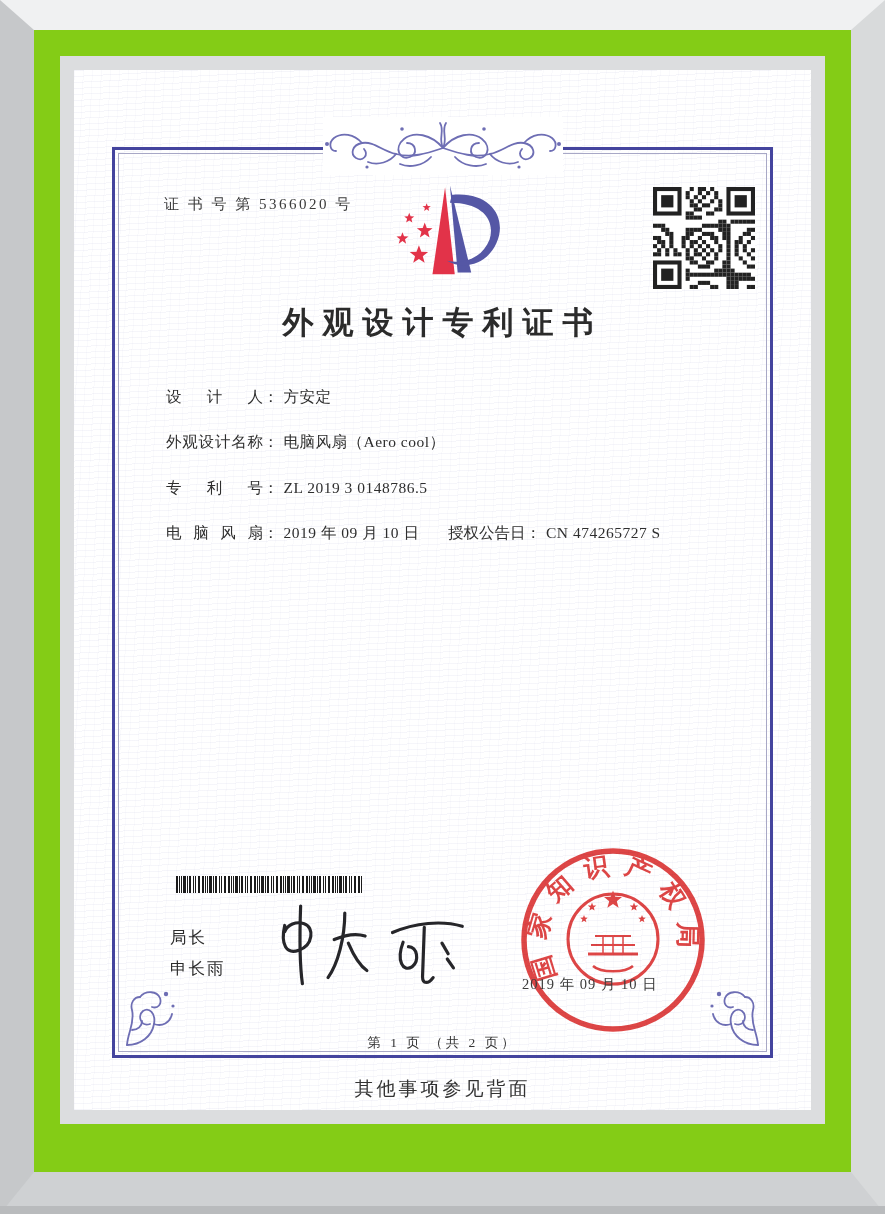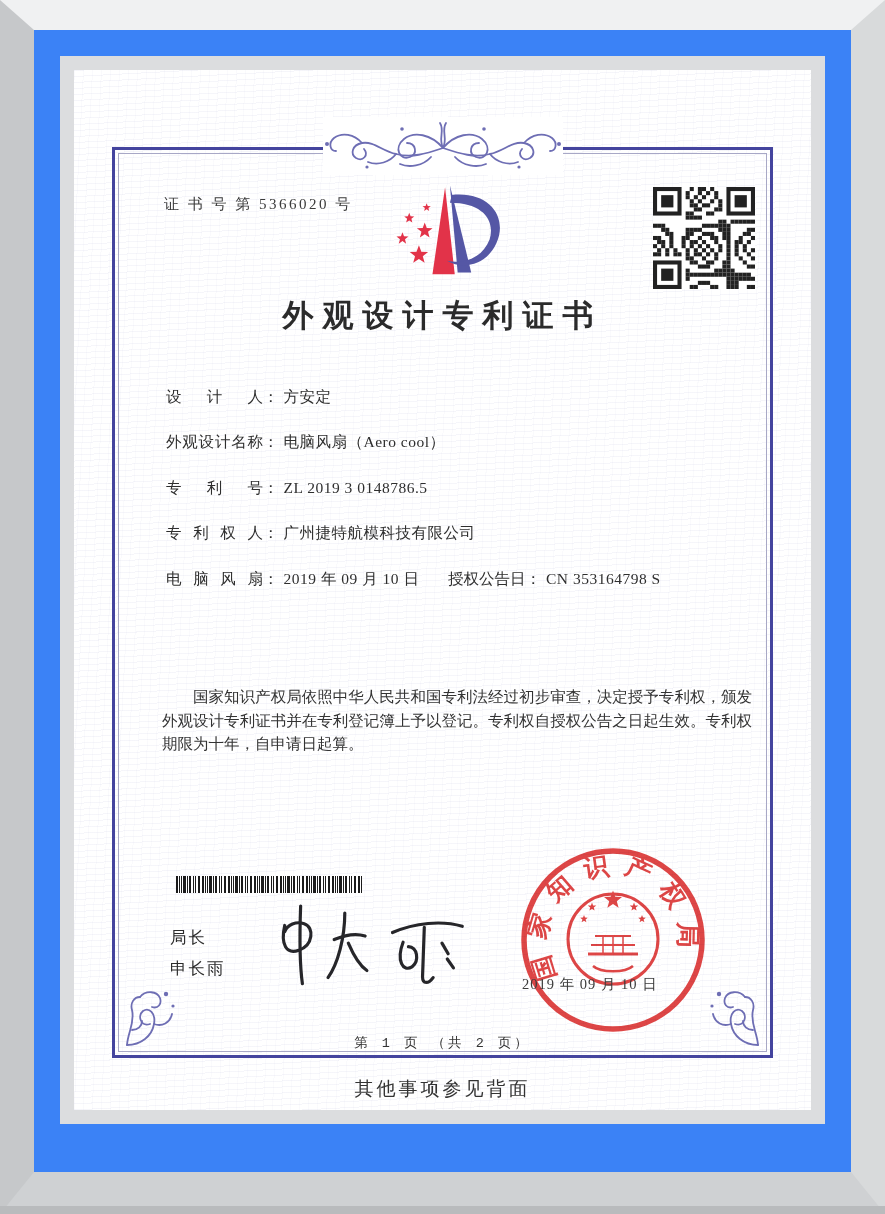--- a/index.html
+++ b/index.html
@@ -8,21 +8,21 @@
     background:#e3e5e6;
     font-family:"Liberation Serif","DejaVu Serif",serif;
     color:#2e2e2e;
   }
   
   .frame{
     position:absolute;inset:0;box-sizing:border-box;
     border-style:solid;
     border-width:30px 34px 42px 34px;
     border-color:#f0f1f2 #d8dadb #cfd1d3 #c6c8ca;
-    background:#3b82f6;
+    background:#84cc16;
   }
   .frame::after{content:"";position:absolute;left:-34px;right:-34px;bottom:-42px;height:8px;background:#b9bbbd;}
   .mat{
     position:absolute;inset:26px 26px 48px 26px;
     border:14px solid #dcdddf;background:#fff;
     box-shadow:inset 0 0 8px rgba(0,0,0,.07);
   }
   
   .paper{
     position:absolute;inset:0;overflow:hidden;background:#fff;
@@ -41,21 +41,21 @@
   }
   .corner-flourish{position:absolute;bottom:5px;width:56px;height:64px;z-index:2;}
   .corner-flourish.left{left:6px;}
   .corner-flourish.right{right:6px;}
   .corner-flourish.right svg{transform:scaleX(-1);}
   
   .cert-no{position:absolute;left:90px;top:125px;font-size:15px;letter-spacing:2.5px;color:#3a3a3a;}
   .logo{position:absolute;left:312px;top:111px;width:122px;height:115px;}
   .qr{position:absolute;left:579px;top:117px;width:102px;height:102px;}
   .title{
-    position:absolute;left:0;right:0;top:224px;margin:1px;
+    position:absolute;left:0;right:0;top:224px;margin:8px;
     text-align:center;font-size:31px;font-weight:bold;letter-spacing:9px;color:#2b2b2b;
   }
   
   .fields{position:absolute;left:92px;top:316px;width:600px;font-size:15.5px;}
   .f-row{position:relative;height:45.4px;line-height:21px;}
   .f-label{display:inline-block;width:97px;text-align:justify;text-align-last:justify;vertical-align:top;}
   .f-colon{display:inline-block;vertical-align:top;}
   .f-value{margin-left:5px;letter-spacing:.5px;vertical-align:top;}
   .f-pair2{position:absolute;left:282px;top:0;}
   
@@ -64,21 +64,21 @@
     font-size:15.5px;line-height:23.6px;text-align:justify;color:#333;
   }
   .body-text p{margin:0;text-indent:2em;}
   
   .barcode{position:absolute;left:102px;top:806px;width:186px;height:17px;overflow:hidden;white-space:nowrap;font-size:0;background:#fff;}
   .barcode span{display:inline-block;height:17px;background:var(--bar,#1b1b1b);vertical-align:top;}
   .director{position:absolute;left:96px;top:852px;font-size:16.5px;line-height:31px;letter-spacing:2px;color:#2c2c2c;}
   .signature{position:absolute;left:186px;top:818px;width:212px;height:112px;}
   .seal{position:absolute;left:441px;top:772px;width:196px;height:196px;opacity:.88;mix-blend-mode:multiply;}
   .seal-date{position:absolute;left:448px;top:905px;width:178px;font-size:14.5px;letter-spacing:1px;color:#3b3b3b;z-index:4;}
-  .page-footer{position:absolute;left:0;right:0;top:964px;text-align:center;font-size:13.5px;letter-spacing:3px;color:#333;font-family:Liberation Mono, monospace;}
+  .page-footer{position:absolute;left:0;right:0;top:964px;text-align:center;font-size:13.5px;letter-spacing:3px;color:#333;}
   .back-note{position:absolute;left:0;right:0;top:1006px;text-align:center;font-size:19px;letter-spacing:3px;color:#333;}
   svg{display:block;width:100%;height:100%;}
   .orn-stroke{stroke:var(--flourish,#6e6eb4);fill:none;stroke-width:1.8;stroke-linecap:round;}
   .orn-fill{fill:var(--flourish,#6e6eb4);stroke:none;}
   .seal-col{stroke:var(--seal,#da2c2c);}
   .seal-fillcol{fill:var(--seal,#da2c2c);}
   .seal-text{fill:var(--seal,#da2c2c);font-family:"Liberation Serif","DejaVu Serif",serif;font-weight:bold;}
   .sig-stroke{stroke:#26262a;fill:none;stroke-width:3.6;stroke-linecap:round;stroke-linejoin:round;}
 </style>
 </head>
@@ -367,26 +367,24 @@
             <rect x="24" y="24" width="1" height="1" fill="#222"></rect>
           </svg>
         </div>
 
       <h1 class="title">外观设计专利证书</h1>
 
       <div class="fields" id="fields">
           <div class="f-row"><span class="f-label">设　计　人</span><span class="f-colon">：</span><span class="f-value">方安定</span></div>
           <div class="f-row"><span class="f-label">外观设计名称</span><span class="f-colon">：</span><span class="f-value">电脑风扇（Aero cool）</span></div>
           <div class="f-row"><span class="f-label">专　利　号</span><span class="f-colon">：</span><span class="f-value">ZL 2019 3 0148786.5</span></div>
-          <div class="f-row"><span class="f-label">专 利 权 人</span><span class="f-colon">：</span><span class="f-value">广州捷特航模科技有限公司</span></div>
-          <div class="f-row"><span class="f-label">电脑风扇</span><span class="f-colon">：</span><span class="f-value">2019 年 09 月 10 日</span><span class="f-pair2"><span class="f-label2">授权公告日</span><span class="f-colon">：</span><span class="f-value">CN 353164798 S</span></span></div>
+          <div class="f-row"><span class="f-label">电脑风扇</span><span class="f-colon">：</span><span class="f-value">2019 年 09 月 10 日</span><span class="f-pair2"><span class="f-label2">授权公告日</span><span class="f-colon">：</span><span class="f-value">CN 474265727 S</span></span></div>
         </div>
 
       <div class="body-text" id="body-text">
-          <p>国家知识产权局依照中华人民共和国专利法经过初步审查，决定授予专利权，颁发外观设计专利证书并在专利登记簿上予以登记。专利权自授权公告之日起生效。专利权期限为十年，自申请日起算。</p>
         </div>
 
       <div class="barcode" id="barcode"><span style="width: 2px; margin-right: 1px;"></span><span style="width: 1px; margin-right: 1px;"></span><span style="width: 1px; margin-right: 1px;"></span><span style="width: 3px; margin-right: 1px;"></span><span style="width: 1px; margin-right: 1px;"></span><span style="width: 2px; margin-right: 2px;"></span><span style="width: 1px; margin-right: 1px;"></span><span style="width: 1px; margin-right: 2px;"></span><span style="width: 2px; margin-right: 2px;"></span><span style="width: 2px; margin-right: 1px;"></span><span style="width: 1px; margin-right: 1px;"></span><span style="width: 1px; margin-right: 1px;"></span><span style="width: 3px; margin-right: 1px;"></span><span style="width: 1px; margin-right: 1px;"></span><span style="width: 2px; margin-right: 2px;"></span><span style="width: 1px; margin-right: 1px;"></span><span style="width: 1px; margin-right: 2px;"></span><span style="width: 2px; margin-right: 2px;"></span><span style="width: 2px; margin-right: 1px;"></span><span style="width: 1px; margin-right: 1px;"></span><span style="width: 1px; margin-right: 1px;"></span><span style="width: 3px; margin-right: 1px;"></span><span style="width: 1px; margin-right: 1px;"></span><span style="width: 2px; margin-right: 2px;"></span><span style="width: 1px; margin-right: 1px;"></span><span style="width: 1px; margin-right: 2px;"></span><span style="width: 2px; margin-right: 2px;"></span><span style="width: 2px; margin-right: 1px;"></span><span style="width: 1px; margin-right: 1px;"></span><span style="width: 1px; margin-right: 1px;"></span><span style="width: 3px; margin-right: 1px;"></span><span style="width: 1px; margin-right: 1px;"></span><span style="width: 2px; margin-right: 2px;"></span><span style="width: 1px; margin-right: 1px;"></span><span style="width: 1px; margin-right: 2px;"></span><span style="width: 2px; margin-right: 2px;"></span><span style="width: 2px; margin-right: 1px;"></span><span style="width: 1px; margin-right: 1px;"></span><span style="width: 1px; margin-right: 1px;"></span><span style="width: 3px; margin-right: 1px;"></span><span style="width: 1px; margin-right: 1px;"></span><span style="width: 2px; margin-right: 2px;"></span><span style="width: 1px; margin-right: 1px;"></span><span style="width: 1px; margin-right: 2px;"></span><span style="width: 2px; margin-right: 2px;"></span><span style="width: 2px; margin-right: 1px;"></span><span style="width: 1px; margin-right: 1px;"></span><span style="width: 1px; margin-right: 1px;"></span><span style="width: 3px; margin-right: 1px;"></span><span style="width: 1px; margin-right: 1px;"></span><span style="width: 2px; margin-right: 2px;"></span><span style="width: 1px; margin-right: 1px;"></span><span style="width: 1px; margin-right: 2px;"></span><span style="width: 2px; margin-right: 2px;"></span><span style="width: 2px; margin-right: 1px;"></span><span style="width: 1px; margin-right: 1px;"></span><span style="width: 1px; margin-right: 1px;"></span><span style="width: 3px; margin-right: 1px;"></span><span style="width: 1px; margin-right: 1px;"></span><span style="width: 2px; margin-right: 2px;"></span><span style="width: 1px; margin-right: 1px;"></span><span style="width: 1px; margin-right: 2px;"></span><span style="width: 2px; margin-right: 2px;"></span><span style="width: 2px; margin-right: 1px;"></span><span style="width: 1px; margin-right: 1px;"></span></div>
 
       <div class="director">
         <div>局长</div>
         <div>申长雨</div>
       </div>
 
       <div class="signature">

